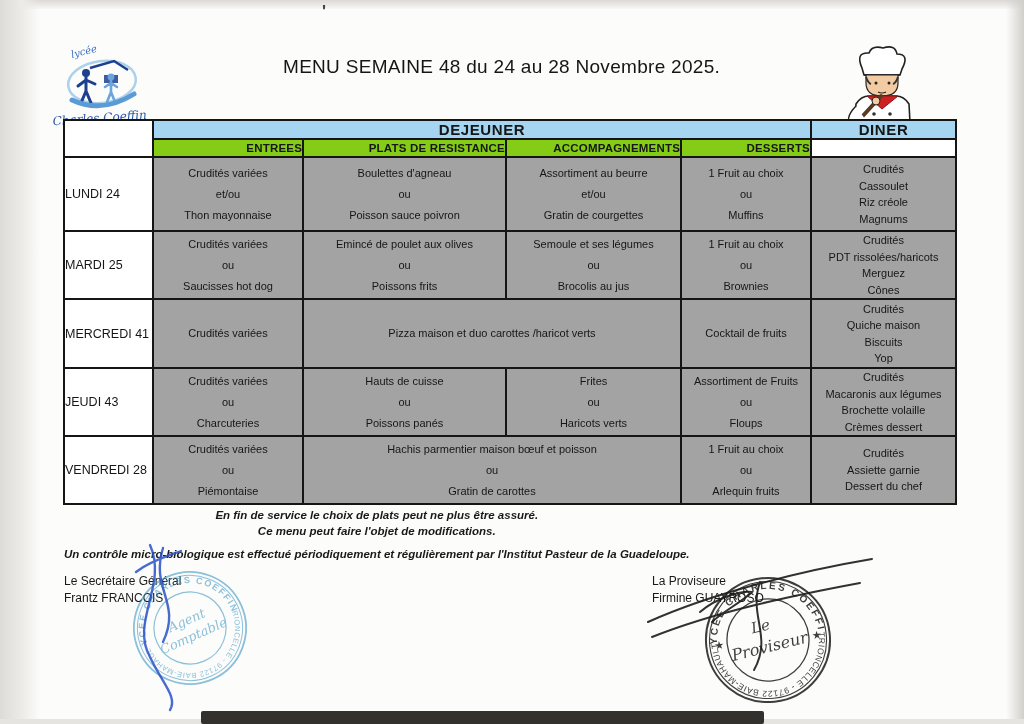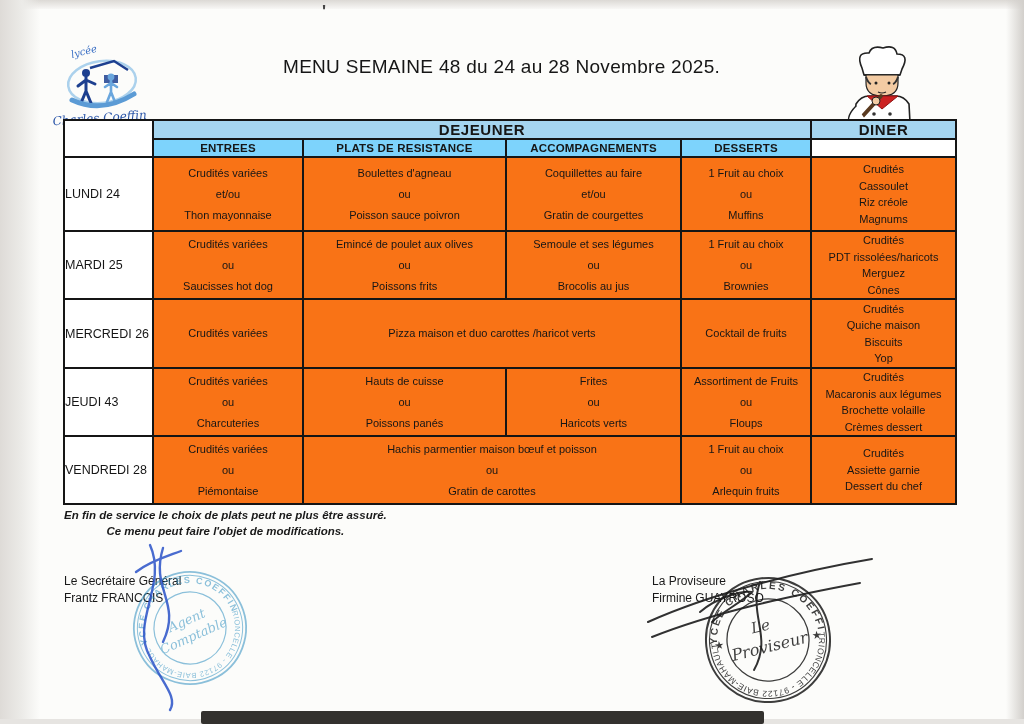--- a/index.html
+++ b/index.html
@@ -20,24 +20,24 @@
   .title{position:absolute;left:283px;top:56px;font-size:19px;font-weight:normal;
          letter-spacing:.3px;white-space:nowrap;}
   
   .table-wrap{position:absolute;left:63px;top:119px;}
   table.menu{border-collapse:collapse;table-layout:fixed;}
   table.menu td,table.menu th{border:2px solid #151515;padding:0;overflow:hidden;}
   tr.hrow1{height:18px;} tr.hrow2{height:18px;}
   tr.r0{height:74px;} tr.r1{height:68px;} tr.r2{height:69px;} tr.r3{height:68px;} tr.r4{height:68px;}
   .blank-corner{background:#ffffff;}
   .hdr-light{background:#a5d5f0;font-size:15px;font-weight:bold;text-align:center;letter-spacing:.6px;}
-  .hdr-sub{background:#7dd3fc;font-size:11.5px;font-weight:bold;text-align:center;letter-spacing:.2px;}
+  .hdr-sub{background:#84cc16;font-size:11.5px;font-weight:bold;text-align:right;letter-spacing:.2px;}
   .hdr-blank{background:#ffffff;}
   .day{font-weight:normal;font-size:12.5px;text-align:left;padding-left:5px;background:#fff;white-space:nowrap;}
-  .menu-cell{font-size:11px;text-align:center;background:#f97316;vertical-align:middle;}
+  .menu-cell{font-size:11px;text-align:center;background:#a3a3a3;vertical-align:middle;}
   .menu-cell div{line-height:21px;}
   td.diner-cell div{line-height:16.5px;}
   
   .notes{position:absolute;left:64px;top:507px;font-size:11.5px;font-weight:bold;
          font-style:italic;color:#191919;text-align:center;}
   .notes .n{line-height:16px;}
   .notes .n3{margin-top:7px;}
   
   .sig{position:absolute;font-size:12px;font-weight:normal;line-height:17px;color:#191919;}
   .sig-left{left:64px;top:573px;}
@@ -121,21 +121,21 @@
               <div>Crudités variées</div>
               <div>et/ou</div>
               <div>Thon mayonnaise</div>
             </td>
         <td class="menu-cell">
               <div>Boulettes d'agneau</div>
               <div>ou</div>
               <div>Poisson sauce poivron</div>
             </td>
         <td class="menu-cell">
-              <div>Coquillettes au faire</div>
+              <div>Assortiment au beurre</div>
               <div>et/ou</div>
               <div>Gratin de courgettes</div>
             </td>
         <td class="menu-cell">
               <div>1 Fruit au choix</div>
               <div>ou</div>
               <div>Muffins</div>
             </td>
         <td class="menu-cell diner-cell">
               <div>Crudités</div>
@@ -167,21 +167,21 @@
               <div>Brownies</div>
             </td>
         <td class="menu-cell diner-cell">
               <div>Crudités</div>
               <div>PDT rissolées/haricots</div>
               <div>Merguez</div>
               <div>Cônes</div>
             </td>
       </tr>
       <tr class="r2">
-        <td class="day">MERCREDI 26</td>
+        <td class="day">MERCREDI 41</td>
         <td class="menu-cell">
               <div>Crudités variées</div>
             </td>
         <td class="menu-cell" colspan="2">
               <div>Pizza maison et duo carottes /haricot verts</div>
             </td>
         <td class="menu-cell">
               <div>Cocktail de fruits</div>
             </td>
         <td class="menu-cell diner-cell">
@@ -243,20 +243,21 @@
               <div>Dessert du chef</div>
             </td>
       </tr>
     </tbody>
       </table>
   </div>
 
   <div class="notes">
     <div class="n">En fin de service le choix de plats peut ne plus être assuré.</div>
     <div class="n">Ce menu peut faire l'objet de modifications.</div>
+    <div class="n n3">Un contrôle micro-biologique est effectué périodiquement et régulièrement par l'Institut Pasteur de la Guadeloupe.</div>
   </div>
 
   <div class="sig sig-left">
     <div>Le Secrétaire Général</div>
     <div>Frantz FRANCOIS</div>
   </div>
   <div class="sig sig-right">
     <div>La Proviseure</div>
     <div>Firmine GUAYROSO</div>
   </div>

